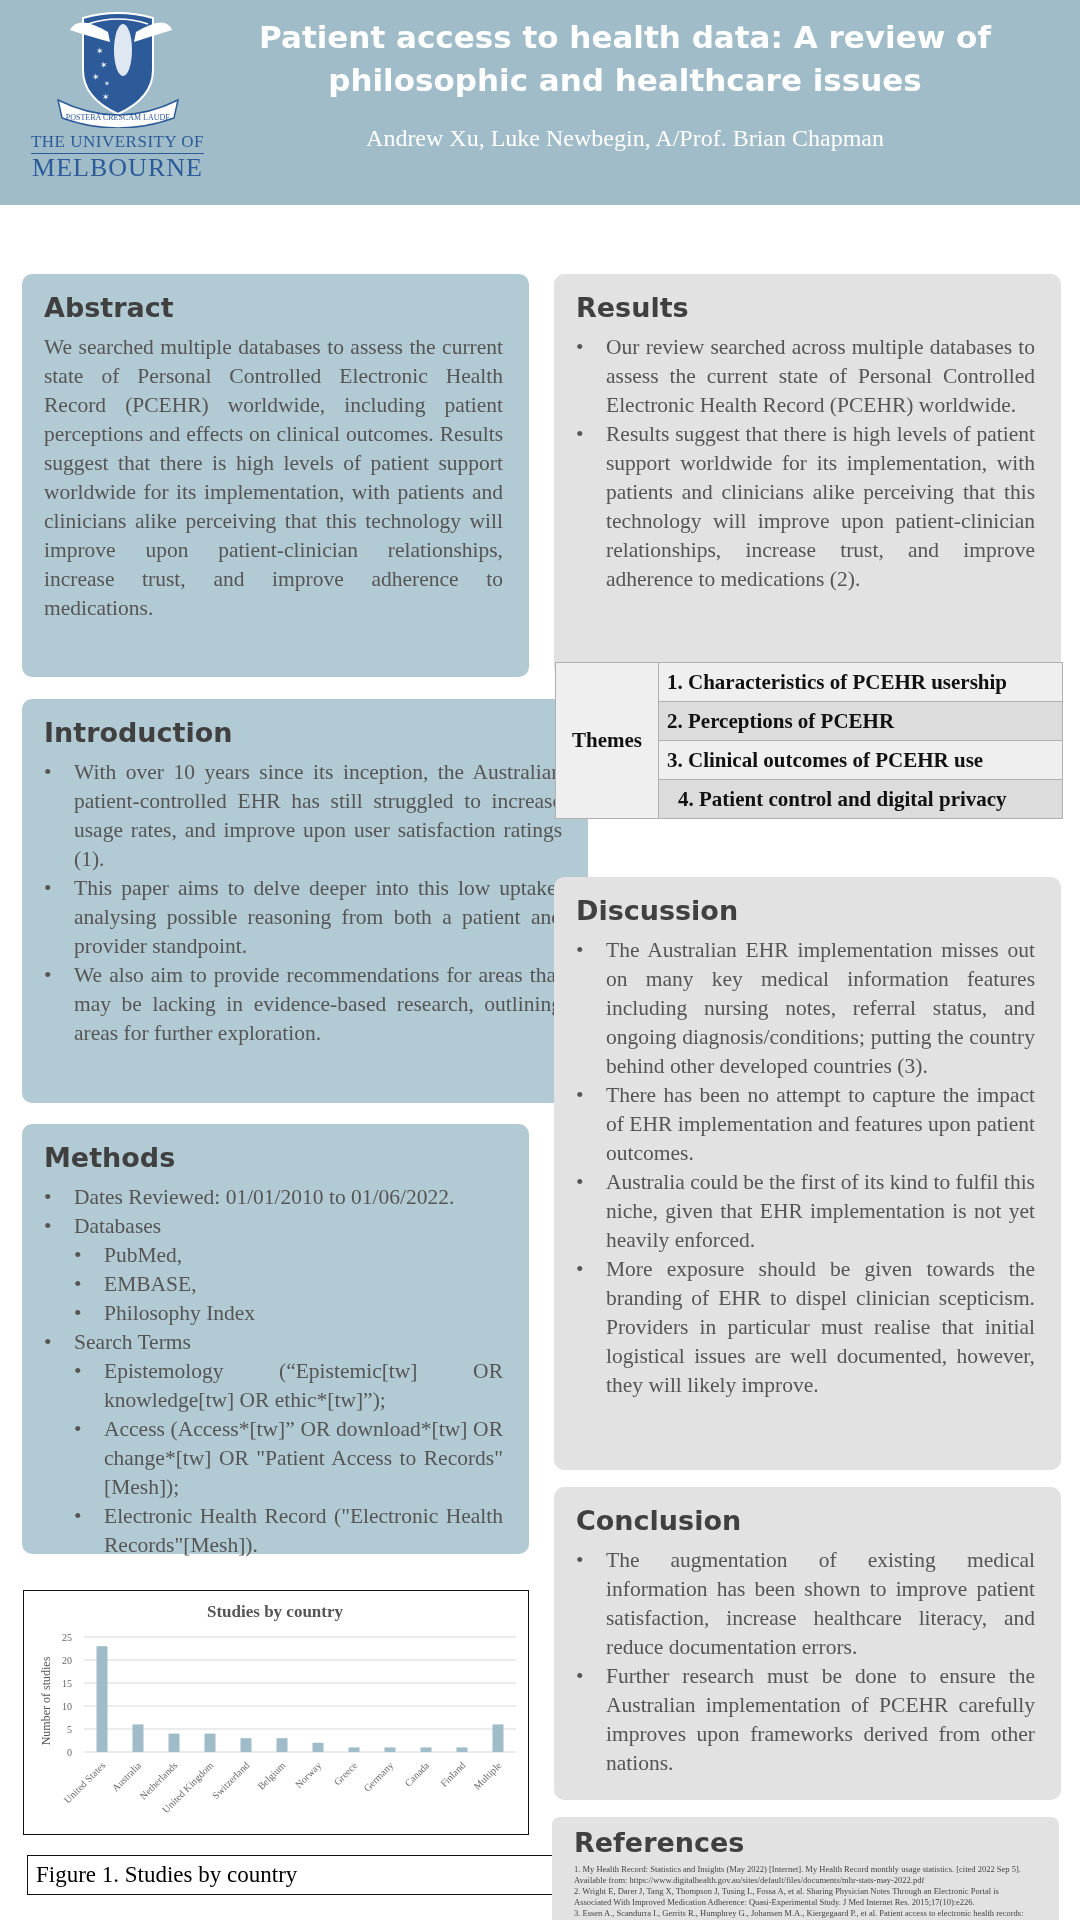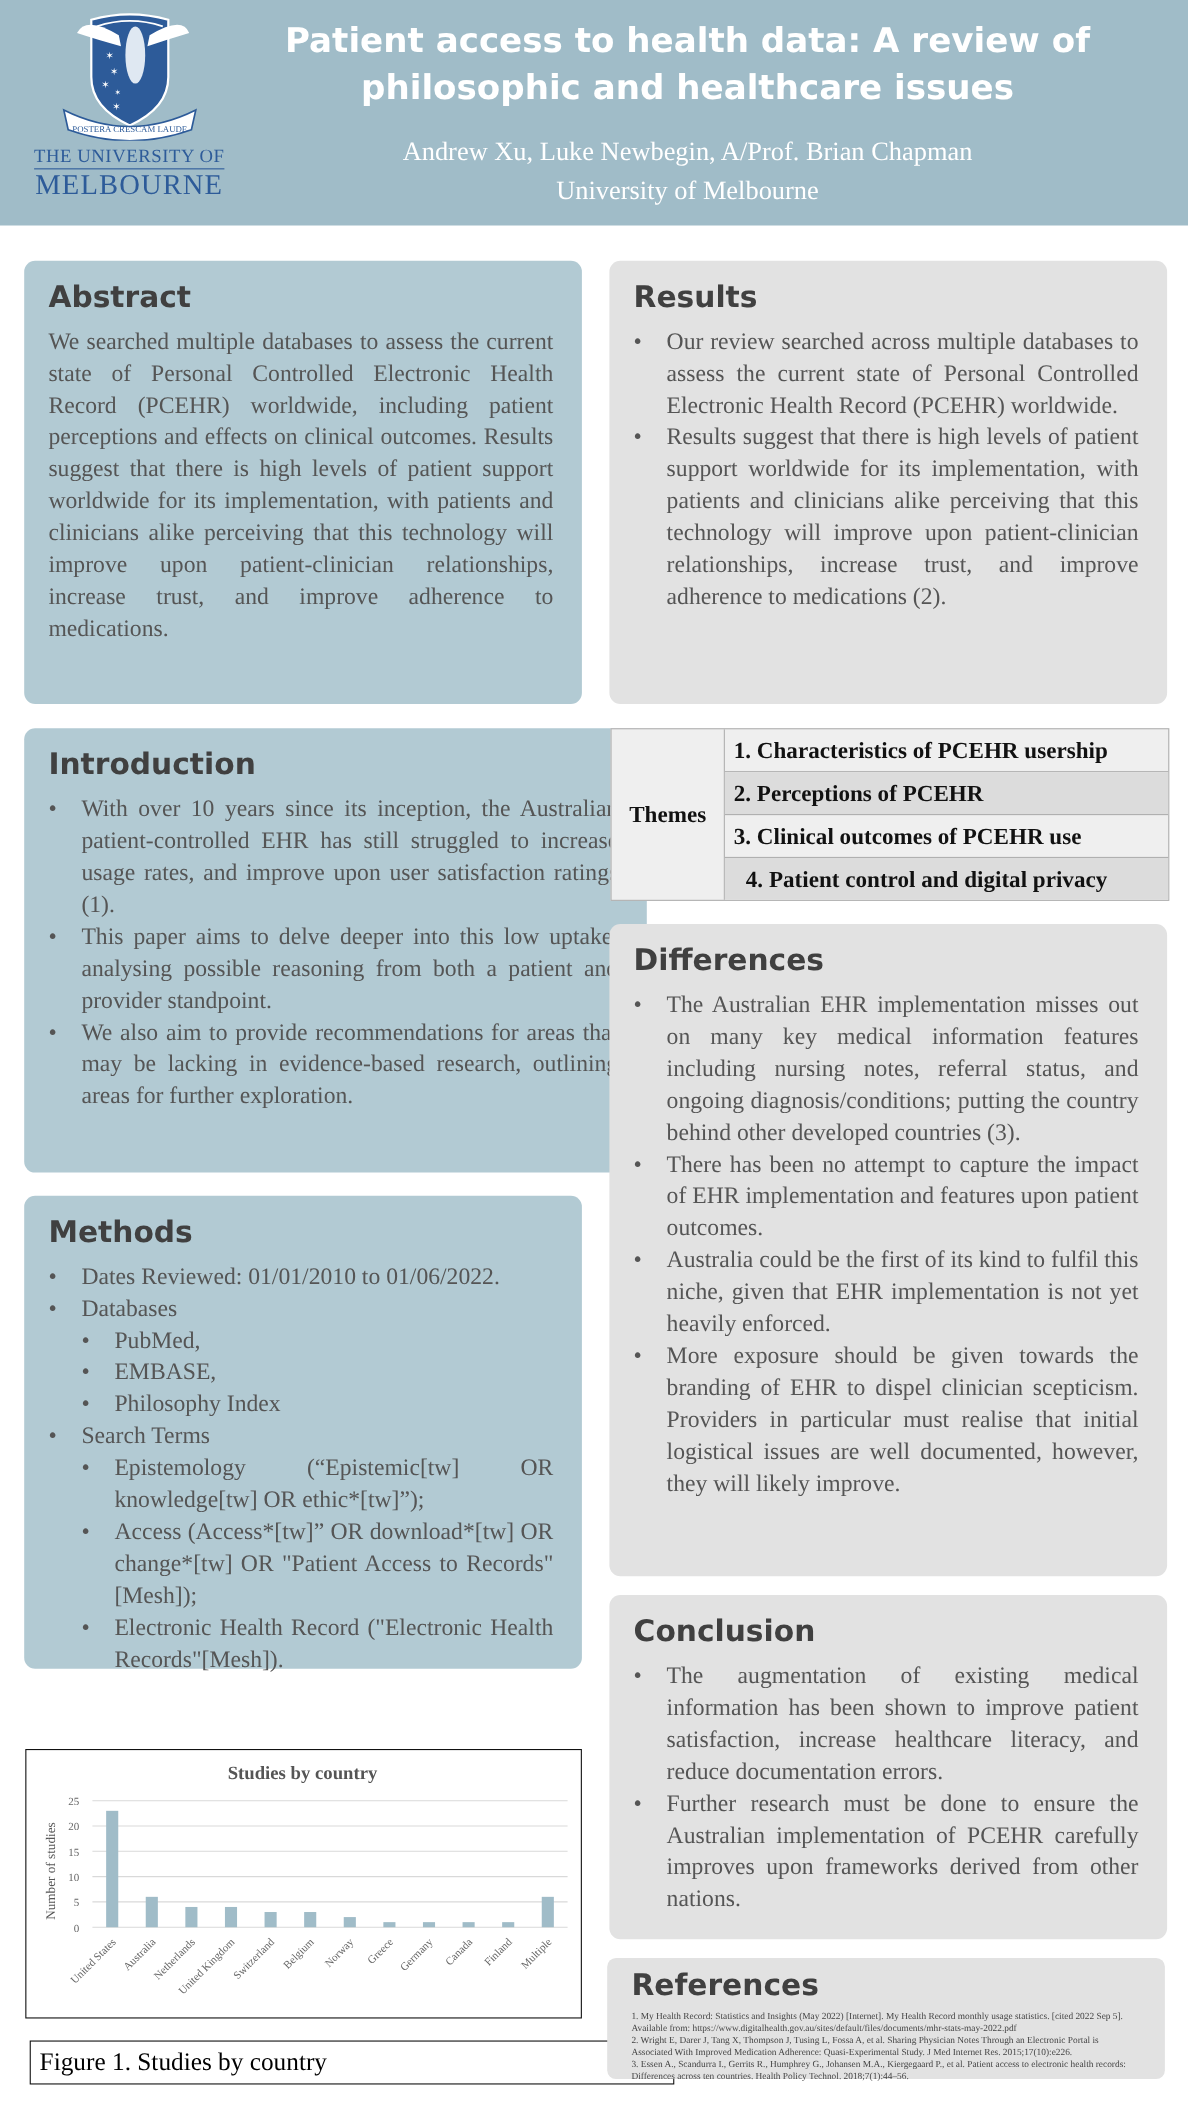--- a/index.html
+++ b/index.html
@@ -7,21 +7,21 @@
   body { position: relative; font-family: "Liberation Serif", serif; color: #555555; }
 
   .header { position: absolute; left: 0; top: 0; width: 1080px; height: 205px; background: #a0bcc8; }
   .logo { position: absolute; left: 30px; top: 10px; width: 175px; height: 180px; text-align: center; }
   .logo svg { display: block; margin: 0 auto; }
   .logo .uni1 { font-family: "Liberation Serif", serif; font-size: 17px; color: #2d5b99; letter-spacing: 0.5px; margin-top: 4px; border-bottom: 1px solid #2d5b99; display: inline-block; padding-bottom: 1px; }
   .logo .uni2 { font-family: "Liberation Serif", serif; font-size: 26px; color: #2d5b99; letter-spacing: 1px; line-height: 28px; }
   .title { position: absolute; left: 250px; width: 750px; top: 16px; text-align: center; color: #ffffff; font-family: "DejaVu Sans", sans-serif; font-weight: bold; font-size: 31px; line-height: 43px; }
   .authors { position: absolute; left: 250px; width: 750px; top: 120px; text-align: center; color: #ffffff; font-size: 24px; line-height: 36px; }
 
-  .panel { position: absolute; border-radius: 10px; padding: 18px 26px 21px 22px; }
+  .panel { position: absolute; border-radius: 10px; padding: 18px 26px 21px 22px; margin-top: 37px; }
   .blue { background: #b2cad3; }
   .grey { background: #e2e2e2; }
   .panel h2 { font-family: "DejaVu Sans", sans-serif; font-weight: bold; font-size: 27px; color: #404040; margin-bottom: 10px; }
   .panel p, .panel li { font-size: 21.5px; line-height: 29px; text-align: justify; color: #555555; }
   .panel ul { list-style: none; }
   .panel ul li { position: relative; padding-left: 30px; }
   .panel ul li::before { content: "•"; position: absolute; left: 0; top: 0; }
   .panel ul ul li { padding-left: 30px; }
   .panel ul ul { margin-left: 0; }
 
@@ -58,21 +58,20 @@
     </svg>
     <div class="uni1">THE UNIVERSITY OF</div>
     <div class="uni2">MELBOURNE</div>
   </div>
   <div class="title">
     <div>Patient access to health data: A review of</div>
     <div>philosophic and healthcare issues</div>
   </div>
   <div class="authors">
     <div>Andrew Xu, Luke Newbegin, A/Prof. Brian Chapman</div>
-    <div>University of Melbourne</div>
   </div>
 </div>
 
 <div class="panel blue" style="left:22px; top:237px; width:507px; height:403px;">
   <h2>Abstract</h2>
   <p>We searched multiple databases to assess the current state of Personal Controlled Electronic Health Record (PCEHR) worldwide, including patient perceptions and effects on clinical outcomes. Results suggest that there is high levels of patient support worldwide for its implementation, with patients and clinicians alike perceiving that this technology will improve upon patient-clinician relationships, increase trust, and improve adherence to medications.</p>
 </div>
 
 <div class="panel blue" style="left:22px; top:662px; width:566px; height:404px;">
   <h2>Introduction</h2>
@@ -166,21 +165,21 @@
   <div class="label">Themes</div>
   <div class="rows">
     <div class="row">1. Characteristics of PCEHR usership</div>
     <div class="row alt">2. Perceptions of PCEHR</div>
     <div class="row">3. Clinical outcomes of PCEHR use</div>
     <div class="row alt">4. Patient control and digital privacy</div>
   </div>
 </div>
 
 <div class="panel grey" style="left:554px; top:840px; width:507px; height:593px;">
-  <h2>Differences</h2>
+  <h2>Discussion</h2>
   <ul>
     <li>The Australian EHR implementation misses out on many key medical information features including nursing notes, referral status, and ongoing diagnosis/conditions; putting the country behind other developed countries (3).</li>
     <li>There has been no attempt to capture the impact of EHR implementation and features upon patient outcomes.</li>
     <li>Australia could be the first of its kind to fulfil this niche, given that EHR implementation is not yet heavily enforced.</li>
     <li>More exposure should be given towards the branding of EHR to dispel clinician scepticism. Providers in particular must realise that initial logistical issues are well documented, however, they will likely improve.</li>
   </ul>
 </div>
 
 <div class="panel grey" style="left:554px; top:1450px; width:507px; height:313px;">
   <h2>Conclusion</h2>

